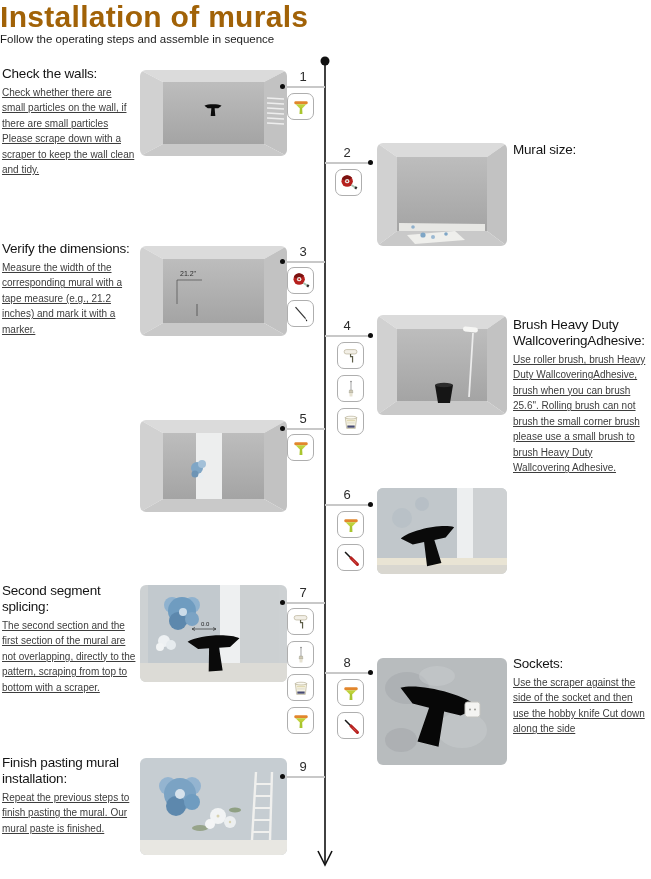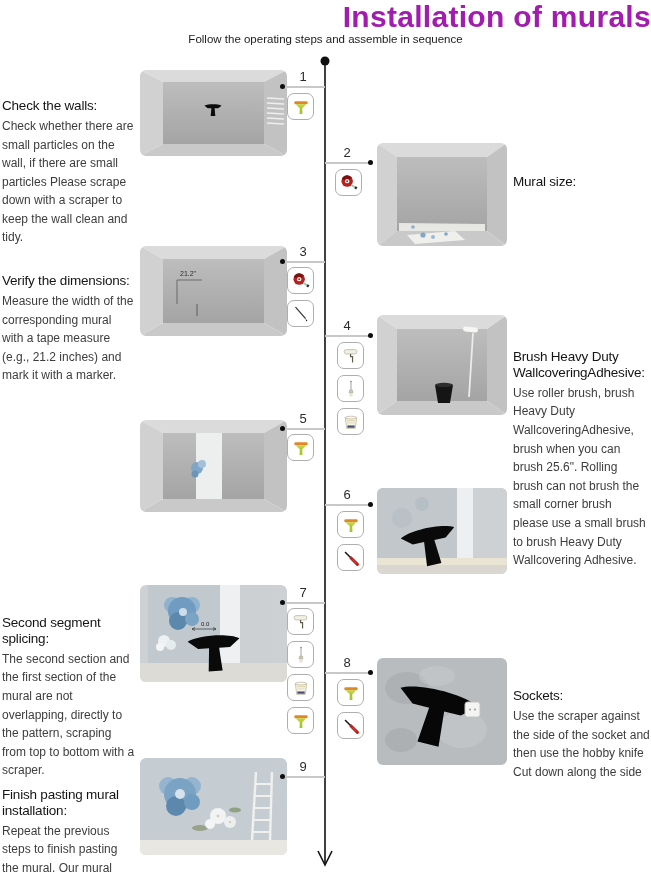--- a/index.html
+++ b/index.html
@@ -1,26 +1,26 @@
 <!DOCTYPE html>
 <html><head>
 <meta charset="utf-8">
 <style>
   html,body{margin:0;padding:0;background:#fff;}
   .page{position:relative;width:651px;height:879px;background:#fff;overflow:hidden;
         font-family:"Liberation Sans", sans-serif;}
-  .title{position:absolute;top:0;left:0;width:651px;text-align:right;
-         font-size:30px;font-weight:700;color:#a21caf;line-height:34px;letter-spacing:.3px;}
-  .subtitle{position:absolute;top:33px;left:0;width:651px;text-align:center;
+  .title{position:absolute;top:0;left:0;width:651px;text-align:left;
+         font-size:30px;font-weight:700;color:#a16207;line-height:34px;letter-spacing:.3px;}
+  .subtitle{position:absolute;top:33px;left:0;width:651px;
             font-size:11.5px;color:#1c1c1c;}
-  .text-block{position:absolute;margin-top:32px;}
+  .text-block{position:absolute;}
   .text-left{left:2px;width:134px;}
   .text-right{left:513px;width:137px;}
   .step-title{font-size:13.5px;color:#141414;line-height:1.18;letter-spacing:-.2px;}
-  .step-body{font-size:12px;color:#3d3d3d;line-height:1.55;margin-top:3px;}
+  .step-body{font-size:10px;color:#3d3d3d;line-height:1.55;margin-top:3px;text-decoration:underline;}
   .num{position:absolute;width:30px;text-align:center;font-size:13px;color:#2b2b2b;}
   .connector{position:absolute;height:1.5px;background:#c8c8c8;}
   .dot{position:absolute;width:5px;height:5px;border-radius:50%;background:#0d0d0d;top:-2px;}
   .dot.l{left:-2px}.dot.r{right:-2px}
   .iconbox{position:absolute;width:27px;height:27px;box-sizing:border-box;background:#fff;
            border:1px solid #aeaeae;border-radius:7px;display:flex;align-items:center;justify-content:center;}
   .room{position:absolute;border-radius:6px;display:block;}
   .overlay{position:absolute;left:0;top:0;pointer-events:none;}
 </style>
 </head>

